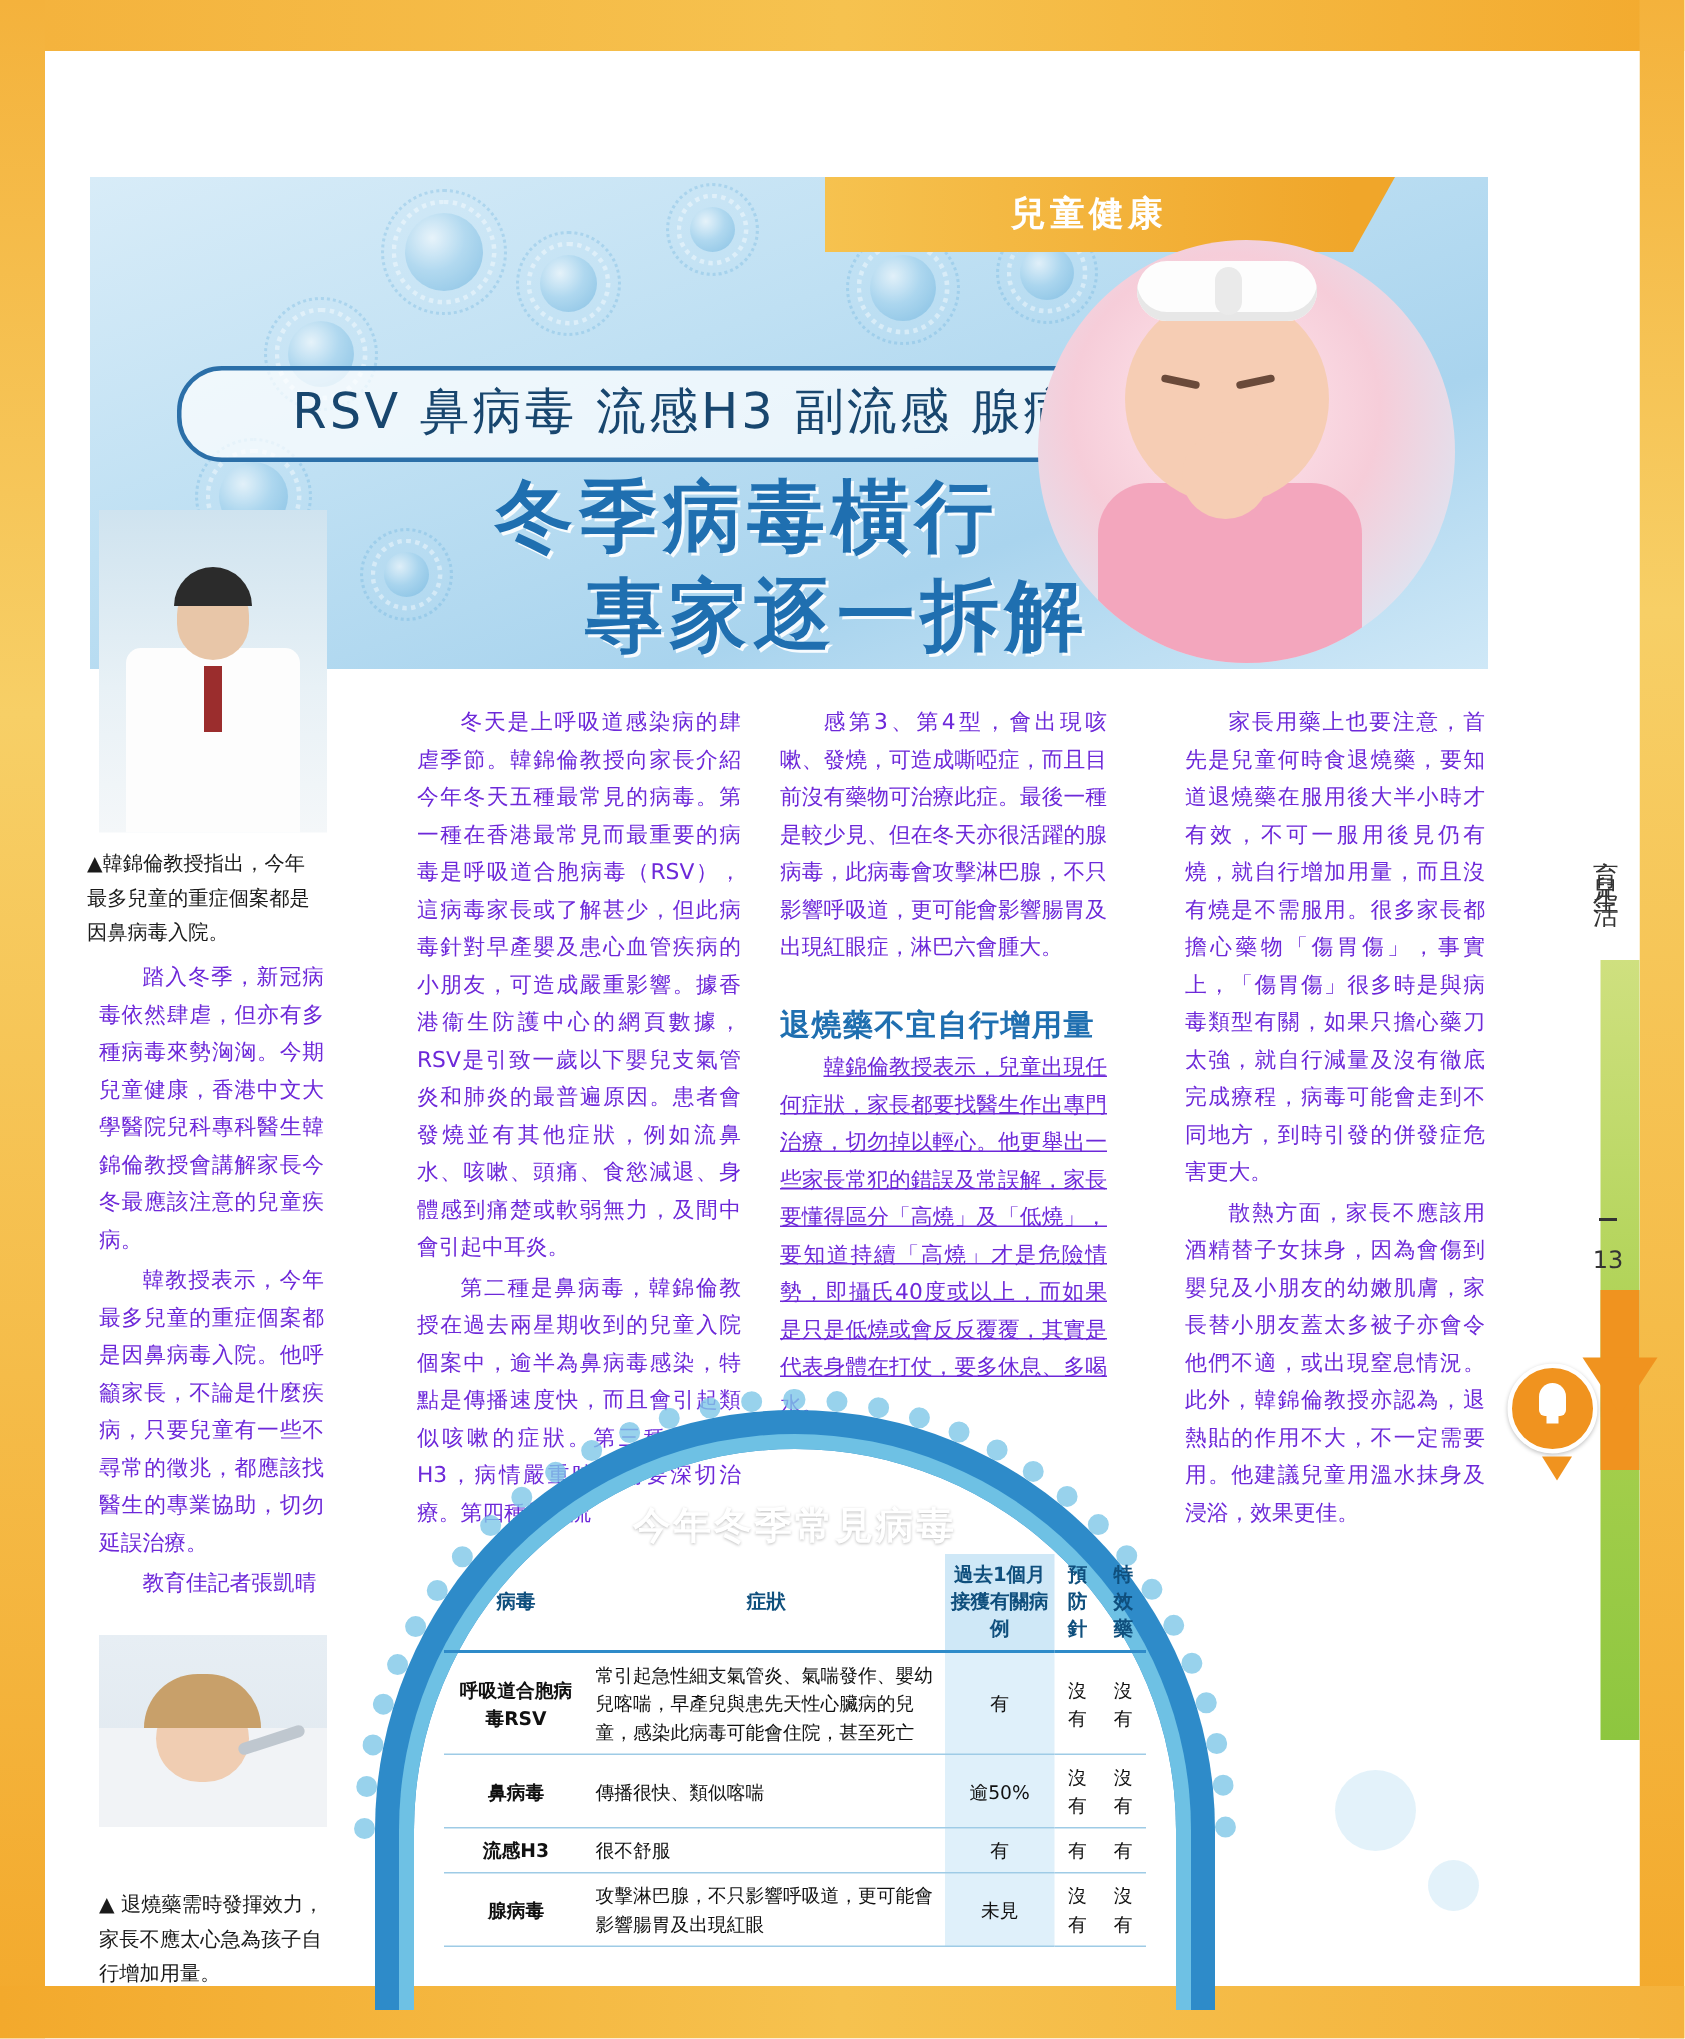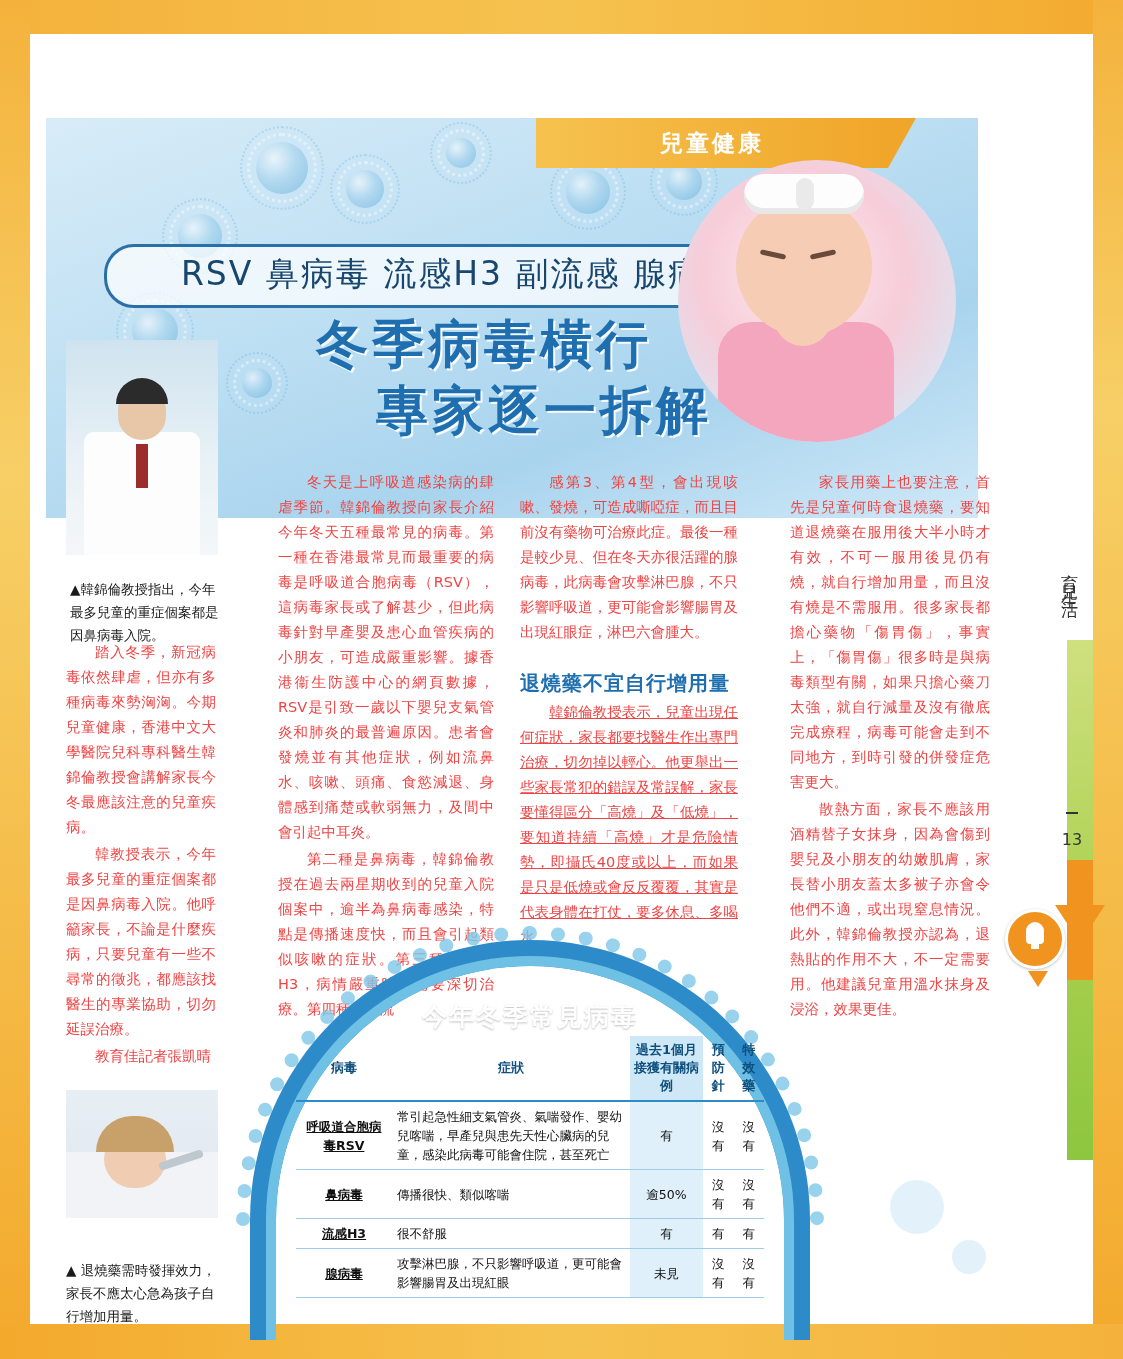--- a/index.html
+++ b/index.html
@@ -52,21 +52,21 @@
   }
   .side-page{
     position:absolute;right:38px;top:830px;width:26px;text-align:center;
     font-size:16px;color:#333;line-height:20px;
   }
   .side-dash{
     position:absolute;right:45px;top:812px;width:12px;height:2px;background:#333;
   }
   
   #hero{
-    position:absolute;left:46px;top:118px;width:932px;height:400px;
+    position:absolute;left:60px;top:118px;width:932px;height:328px;
     background:linear-gradient(160deg,#d8ecf8 0%,#bfe0f3 38%,#a9d4ee 70%,#cfe8f7 100%);
     overflow:hidden;
   }
   .virus{
     position:absolute;border-radius:50%;
     background:radial-gradient(circle at 35% 32%, #ffffff 0%, #9fd0ec 45%, #5aa8d8 100%);
     opacity:.55;
   }
   .virus::before,.virus::after{
     content:"";position:absolute;inset:-9px;border-radius:50%;
@@ -120,21 +120,21 @@
     background:#f3a6bd;
   }
   .baby .arm{
     position:absolute;left:96px;top:128px;width:58px;height:58px;border-radius:50%;background:#f6cdb4;
   }
   .baby .eye{position:absolute;width:26px;height:5px;border-radius:3px;background:#6a4a3a;}
   .baby .eye.l{left:82px;top:92px;transform:rotate(12deg);}
   .baby .eye.r{left:132px;top:92px;transform:rotate(-12deg);}
   
   .col{
-    position:absolute;font-size:14.5px;line-height:25px;color:#ef4444;
+    position:absolute;font-size:14.5px;line-height:25px;color:#6d28d9;
     text-align:justify;
   }
   .colA{left:66px;top:640px;width:150px;}
   .colB{left:278px;top:470px;width:216px;}
   .colC{left:520px;top:470px;width:218px;}
   .colD{left:790px;top:470px;width:200px;}
   .col p{margin:0 0 2px 0;text-indent:2em;}
   .subhead{
     position:absolute;font-size:20px;font-weight:bold;color:#1f6fb0;letter-spacing:1px;
   }
@@ -145,21 +145,21 @@
   }
   .ph-doc{left:66px;top:340px;width:152px;height:215px;
     background:linear-gradient(180deg,#cfe3ef 0%,#e8f1f6 55%,#f4f7f9 100%);}
   .ph-doc .coat{position:absolute;left:18px;top:92px;width:116px;height:123px;background:#fdfdfd;border-radius:10px 10px 0 0;}
   .ph-doc .face{position:absolute;left:52px;top:46px;width:48px;height:54px;border-radius:24px;background:#e8c6a8;}
   .ph-doc .hair{position:absolute;left:50px;top:38px;width:52px;height:26px;border-radius:26px 26px 0 0;background:#2b2b2b;}
   .ph-doc .tie{position:absolute;left:70px;top:104px;width:12px;height:44px;background:#9b2d2d;}
   .cap{
     position:absolute;font-size:13.5px;line-height:23px;color:#1a1a1a;width:155px;
   }
-  .cap-doc{left:70px;top:565px;margin-top:13px;}
+  .cap-doc{left:58px;top:565px;}
   .ph-kid{left:66px;top:1090px;width:152px;height:128px;
     background:linear-gradient(180deg,#e7eef4 0%,#dfe7ee 100%);}
   .ph-kid .pillow{position:absolute;left:0;top:62px;width:152px;height:66px;background:#f1f3f6;}
   .ph-kid .kidface{position:absolute;left:38px;top:40px;width:62px;height:58px;border-radius:30px;background:#f0cdb2;}
   .ph-kid .kidhair{position:absolute;left:30px;top:26px;width:78px;height:36px;border-radius:40px 40px 0 0;background:#c8a06a;}
   .ph-kid .spoon{position:absolute;left:92px;top:66px;width:46px;height:8px;background:#bfc7cf;border-radius:4px;transform:rotate(-18deg);}
   .cap-kid{left:66px;top:1259px;}
   
   #info{
     position:absolute;left:250px;top:940px;width:560px;height:360px;
@@ -188,21 +188,21 @@
     font-size:12.5px;color:#111;background:rgba(255,255,255,.0);
   }
   table.vt th{
     font-weight:bold;padding:5px 4px;text-align:center;border-bottom:2px solid #2e8bc9;
     font-size:13px;color:#0f4f7d;vertical-align:middle;
   }
   table.vt td{
     padding:5px 5px;border-bottom:1px solid #9ecbe6;vertical-align:middle;line-height:19px;
   }
   table.vt td.c{text-align:center;}
-  table.vt td.name{text-align:center;font-weight:bold;width:86px;text-decoration:underline;}
+  table.vt td.name{text-align:center;font-weight:bold;width:86px;}
   table.vt .shade{background:#dff0fa;}
   table.vt th.shade{background:#cfe8f7;}
   
   .badge{
     position:absolute;right:58px;bottom:390px;width:54px;height:54px;border-radius:50%;
     background:#f0931f;border:3px solid #fff;box-shadow:0 1px 3px rgba(0,0,0,.25);
   }
   .badge .bulb{
     position:absolute;left:50%;top:10px;transform:translateX(-50%);
     width:18px;height:22px;border-radius:9px 9px 4px 4px;background:#fff;

